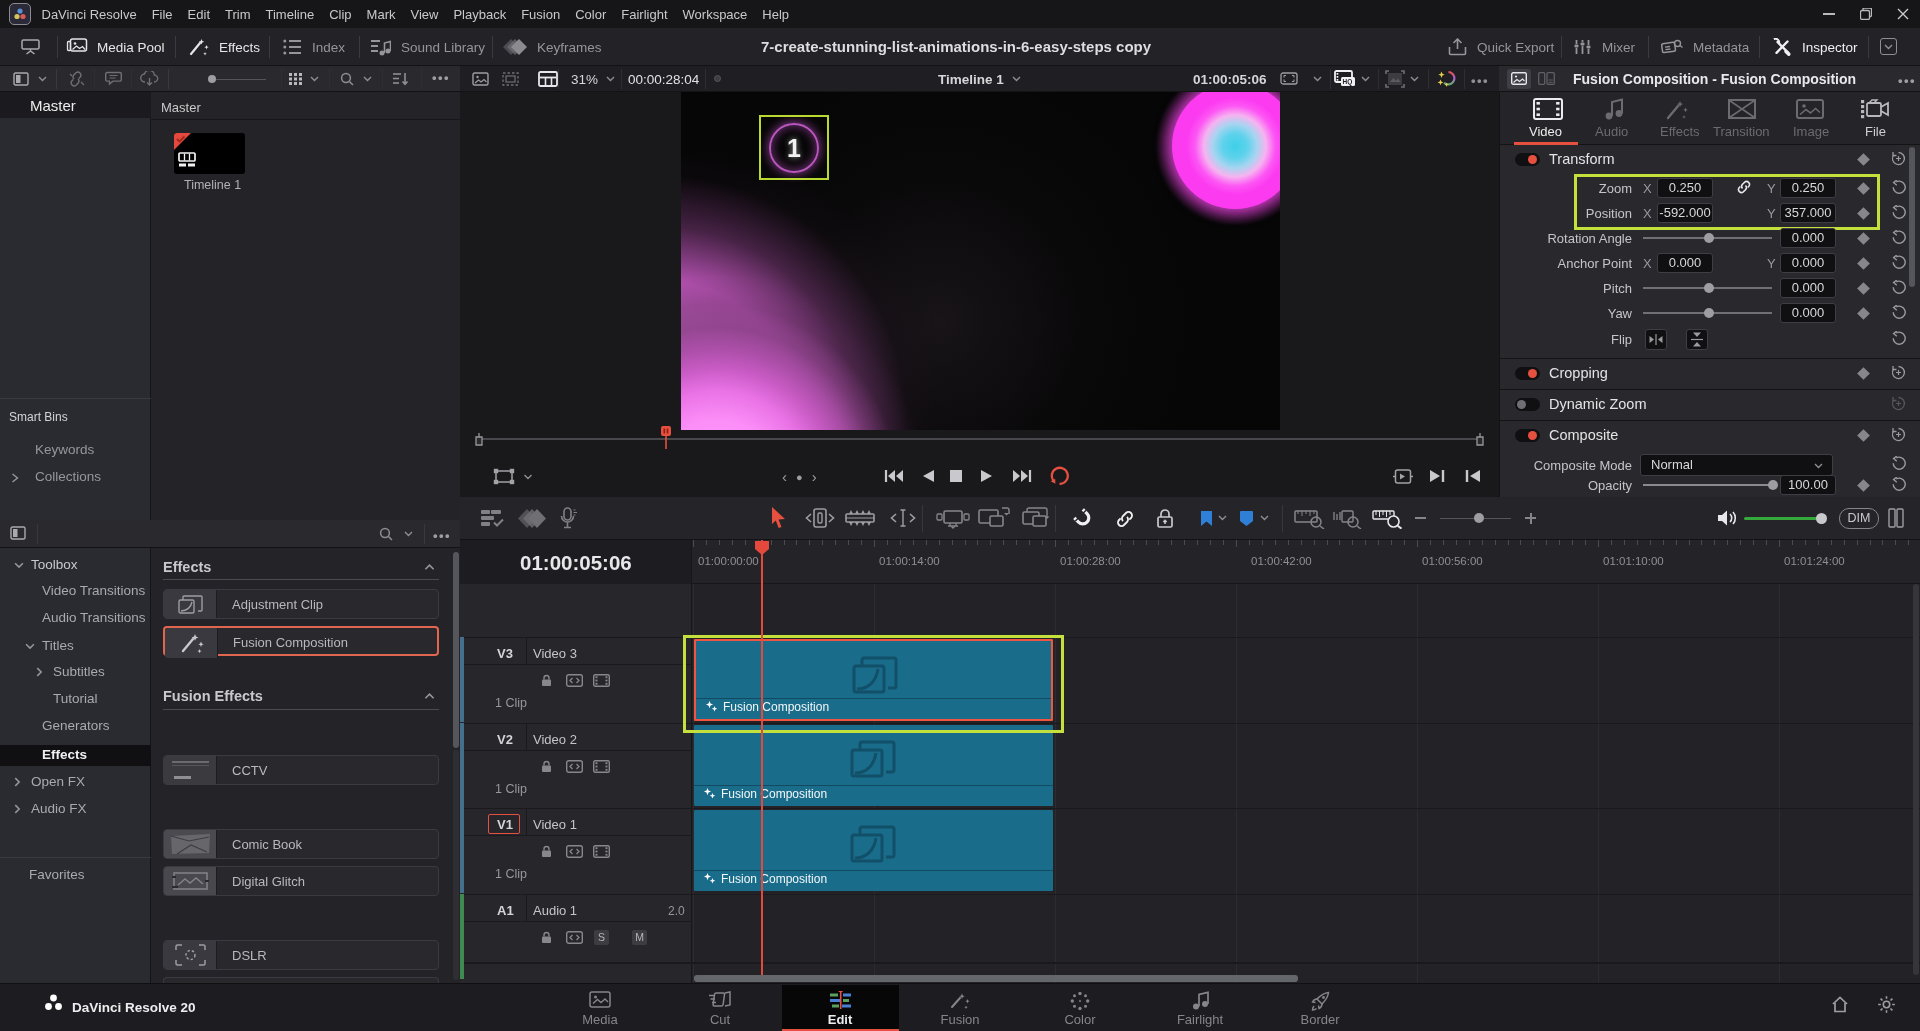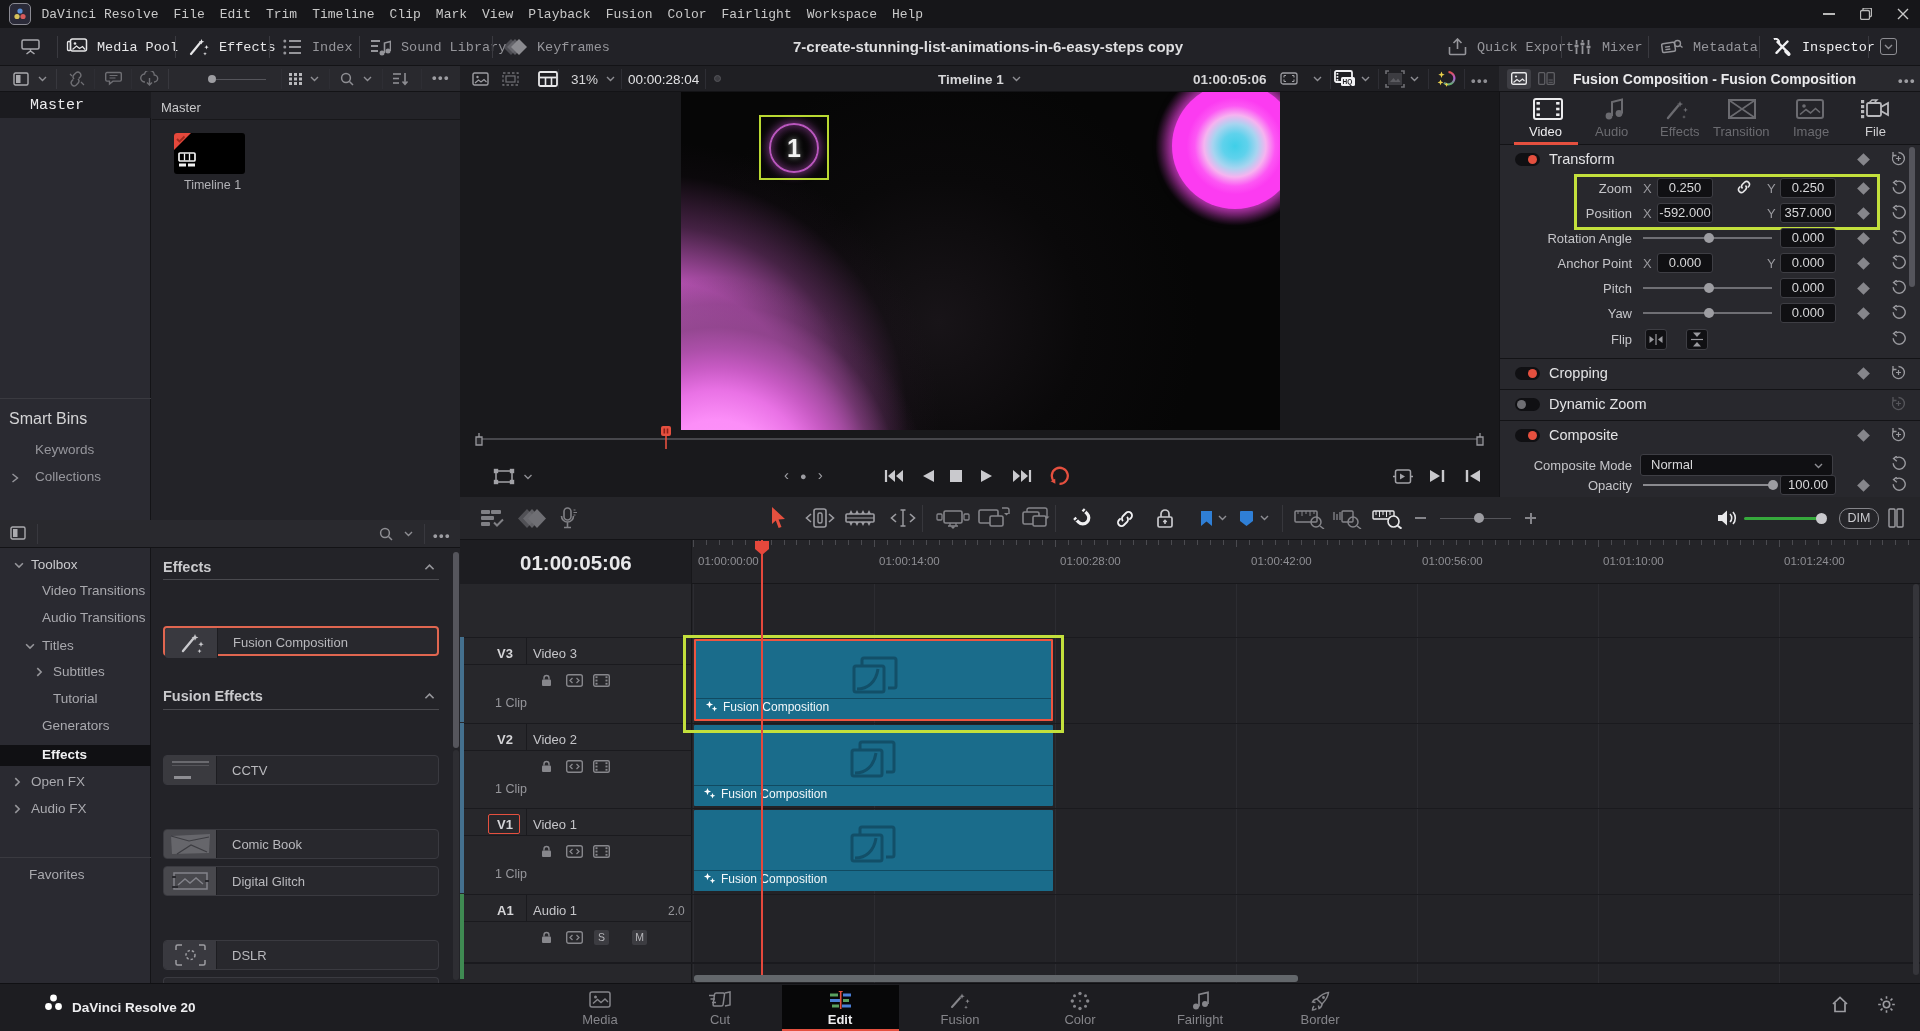--- a/index.html
+++ b/index.html
@@ -1,19 +1,19 @@
 <!DOCTYPE html>
 <html><head>
 <meta charset="utf-8">
 <style>
   * { margin:0; padding:0; box-sizing:border-box; }
   html,body { width:1920px; height:1031px; overflow:hidden; background:#222226; font-family:"Liberation Sans",sans-serif; }
   .abs { position:absolute; }
   svg { display:block; }
-  .row { display:flex; align-items:center;font-family:Liberation Mono, monospace; }
+  .row { display:flex; align-items:center; }
   .insp-input { width:56px;height:20px;background:#101013;border:1px solid #3e3e44;border-radius:3px;color:#d8d8da;font-size:13px;line-height:18px;text-align:center; }
   .insp-dia { width:9px;height:9px;background:#86868b;transform:rotate(45deg); }
   .insp-track { height:2px;background:#6f6f74; }
   .insp-knob { width:10px;height:10px;border-radius:50%;background:#9d9da2; }
 
 </style>
 </head>
 <body>
 <div class="abs" style="left:0;top:0;width:1920px;height:1031px;background:#222226;">
 
@@ -103,21 +103,21 @@
     <div class="abs row" style="left:503px;top:0;height:38px;gap:9px;">
       <svg width="25" height="18" viewBox="0 0 25 18">
           <g fill="#6e6e74">
             <path d="M8 1 L16 9 L8 17 L0 9 Z" opacity=".55"></path>
             <path d="M12 1 L20 9 L12 17 L4 9 Z" opacity=".75"></path>
           </g>
           <path d="M16 1 L24 9 L16 17 L8 9 Z" fill="#8b8b90"></path>
         </svg>
       <span>Keyframes</span>
     </div>
-    <div class="abs" style="left:761px;top:10px;color:#dedee0;font-size:15px;font-weight:bold;margin-left:32px;">7-create-stunning-list-animations-in-6-easy-steps copy</div>
+    <div class="abs" style="left:761px;top:10px;color:#dedee0;font-size:15px;font-weight:bold;">7-create-stunning-list-animations-in-6-easy-steps copy</div>
     <div class="abs row" style="left:1448px;top:0;height:38px;gap:10px;">
       <svg width="19" height="18" viewBox="0 0 19 18">
           <path d="M1.5 9 v6.5 a1 1 0 0 0 1 1 h14 a1 1 0 0 0 1-1 V9" fill="none" stroke="#95959a" stroke-width="1.6"></path>
           <path d="M9.5 1.5 V11 M5.5 5 l4-4 4 4" fill="none" stroke="#95959a" stroke-width="1.6"></path>
         </svg>
       <span>Quick Export</span>
     </div>
     <div class="abs" style="left:1561px;top:8px;width:1px;height:22px;background:#3a3a40;"></div>
     <div class="abs row" style="left:1574px;top:0;height:38px;gap:11px;">
       <svg width="17" height="18" viewBox="0 0 17 18">
@@ -330,21 +330,21 @@
     <div class="abs" style="left:74px;top:5px;color:#e9e9eb;font-size:14px;font-weight:bold;">Fusion Composition - Fusion Composition</div>
     <div class="abs" style="left:399px;top:12px;color:#9d9da2;font-size:13px;letter-spacing:1.5px;font-weight:bold;line-height:6px;">•••</div>
   </div>
 
   <div id="mediapool" class="abs" style="left:0;top:92px;width:460px;height:428px;background:#232328;">
     <div class="abs" style="left:0;top:0;width:151px;height:428px;background:#2a2a31;border-right:1px solid #141417;">
       <div class="abs row" style="left:0;top:0;width:151px;height:26px;background:#1b1b1f;color:#ececee;font-size:15px;">
           <span style="margin-left:30px;">Master</span>
         </div>
       <div class="abs" style="left:0;top:306px;width:151px;height:1px;background:#3a3a40;"></div>
-      <div class="abs" style="left:9px;top:318px;color:#d4d4d6;font-size:16px;">Smart Bins</div>
+      <div class="abs" style="left:9px;top:318px;color:#d4d4d6;font-size:12px;">Smart Bins</div>
       <div class="abs" style="left:35px;top:350px;color:#96969c;font-size:13.5px;">Keywords</div>
       <div class="abs" style="left:35px;top:377px;color:#96969c;font-size:13.5px;text-align:center;">Collections</div>
       <svg class="abs" style="left:11px;top:381px;" width="8" height="10" viewBox="0 0 8 10">
           <path d="M1.5 1 L6.5 5 L1.5 9" fill="none" stroke="#96969c" stroke-width="1.4"></path>
         </svg>
     </div>
     <div class="abs" style="left:161px;top:8px;color:#c9c9cb;font-size:13px;">Master</div>
     <div class="abs" style="left:152px;top:27px;width:308px;height:1px;background:#17171a;"></div>
 
     <div class="abs" style="left:174px;top:41px;width:71px;height:41px;background:#000;border-radius:3px;overflow:hidden;">
@@ -413,20 +413,32 @@
         </svg>
       <div class="abs" style="left:29px;top:347px;color:#a9a9ae;font-size:13.5px;">Favorites</div>
       </div>
     <div id="fxlist" class="abs" style="left:152px;top:28px;width:308px;height:435px;">
         <div class="abs" style="left:11px;top:11px;color:#c9c9cc;font-size:14.5px;font-weight:bold;">Effects</div>
       <svg class="abs" style="left:272px;top:16px;" width="11" height="7" viewBox="0 0 9 6">
           <path d="M1 4.5 L4.5 1 L8 4.5" fill="none" stroke="#96969b" stroke-width="1.4"></path>
         </svg>
       <div class="abs" style="left:11px;top:31px;width:276px;height:1px;background:#4a4a4f;"></div>
 
+      <div class="abs" style="left:11px;top:41px;width:276px;height:30px;background:#28282d;border:1px solid #3a3a40;border-radius:4px;">
+        <div class="abs" style="left:0;top:0;width:53px;height:28px;background:#39393f;border-right:1px solid #1d1d21;border-radius:3px 0 0 3px;overflow:hidden;">
+            <svg class="abs" style="left:14px;top:5px;" width="25" height="19" viewBox="0 0 25 19">
+              <g fill="none" stroke="#9d9da2" stroke-width="1.4">
+                <rect x="1" y="5" width="15" height="13" rx="1.5"></rect>
+                <path d="M5 5 V2 a1 1 0 0 1 1-1 h17 a1 1 0 0 1 1 1 v13 a1 1 0 0 1-1 1 h-3"></path>
+                <path d="M3 16 C9 16 13 12 14 7"></path>
+              </g>
+            </svg>
+          </div>
+        <div class="abs" style="left:68px;top:7px;color:#b9b9bd;font-size:13px;">Adjustment Clip</div>
+      </div>
 
       <div class="abs" style="left:11px;top:78px;width:276px;height:30px;background:#28282d;border:2px solid #e06650;border-radius:4px;">
         <div class="abs" style="left:0;top:0;width:53px;height:30px;background:#39393f;border-right:1px solid #1d1d21;border-radius:3px 0 0 3px;overflow:hidden;">
             <svg class="abs" style="left:14px;top:4px;" width="26" height="22" viewBox="0 0 26 22">
               <path d="M4 19 L14 7" stroke="#c9c9cd" stroke-width="2.4" stroke-linecap="round"></path>
               <path d="M16 2 l1 2.4 2.4 1 -2.4 1 -1 2.4 -1-2.4 -2.4-1 2.4-1 z" fill="#c9c9cd"></path>
               <path d="M22 9.5 l0.8 1.9 1.9 .8 -1.9 .8 -.8 1.9 -.8-1.9 -1.9-.8 1.9-.8 z" fill="#c9c9cd"></path>
               <path d="M20.5 17 l0.6 1.5 1.5 .6 -1.5 .6 -.6 1.5 -.6-1.5 -1.5-.6 1.5-.6 z" fill="#c9c9cd"></path>
             </svg>
           </div>

